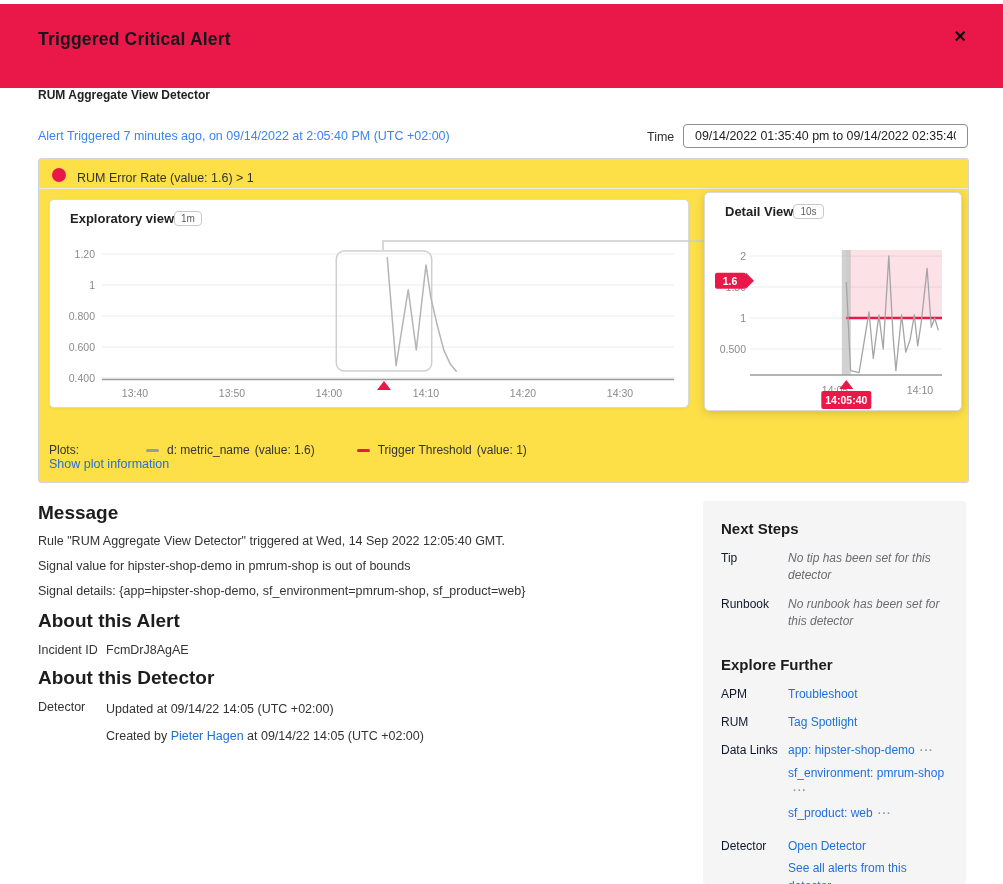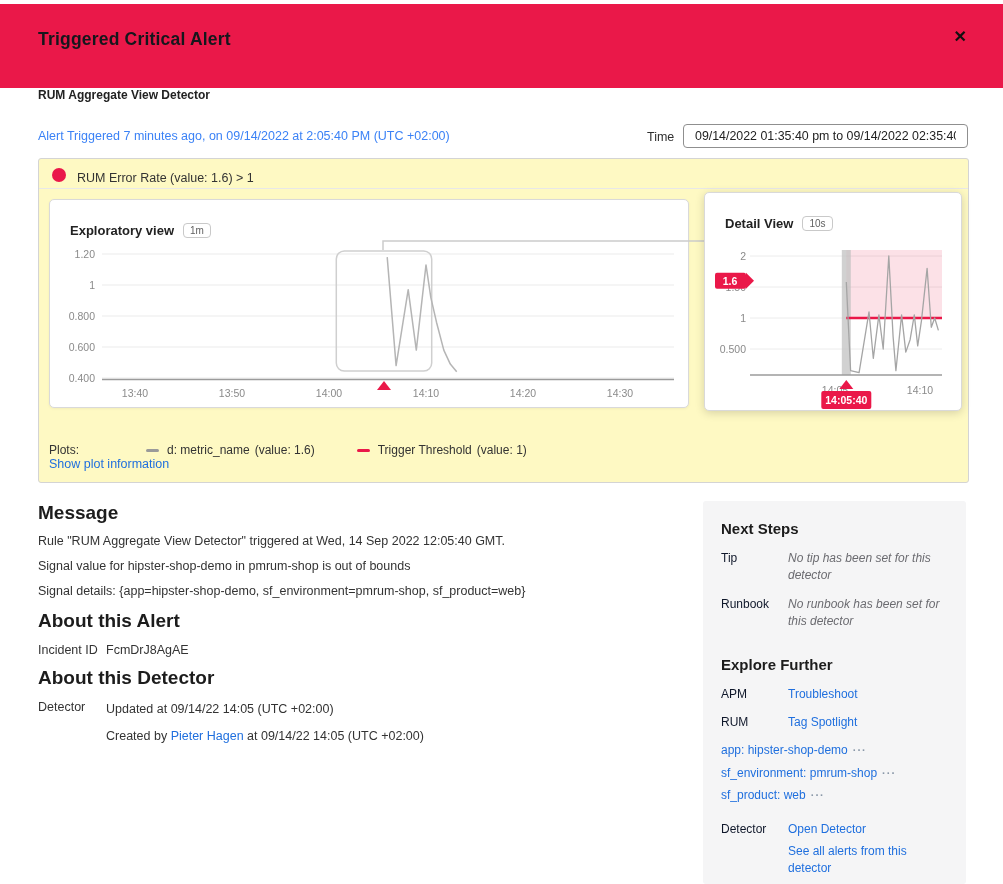--- a/index.html
+++ b/index.html
@@ -18,30 +18,30 @@
 
   
   .detector-title{left:38px;top:88px;font-size:12px;font-weight:700;color:#222;}
   .trigger-text{left:38px;top:129px;font-size:12.5px;color:#3b82f6;}
   .time-label{left:647px;top:130px;font-size:12.5px;color:#2f2f2f;}
   .time-input{left:683px;top:124px;width:285px;height:24px;border:1px solid #8f8f8f;border-radius:4px;
     font-size:12.4px;color:#222;padding:0 11px;box-sizing:border-box;background:#fff;
     font-family:"Liberation Sans","DejaVu Sans",sans-serif;}
 
   
-  .chart-card{left:38px;top:158px;width:929px;height:323px;border:1px solid #d4d4d4;border-radius:3px;background:#fef9c3;}
+  .chart-card{left:38px;top:158px;width:929px;height:323px;border:1px solid #d4d4d4;border-radius:3px;background:#fde047;}
   .alert-dot{left:13px;top:9px;width:14px;height:14px;border-radius:50%;background:#ea1849;}
   .alert-cond{left:38px;top:12px;font-size:12.5px;color:#333;}
   .card-divider{top:29px;left:0;width:100%;height:1px;background:#e8e8e8;}
 
   .panel{background:#fff;border:1px solid #d9d9d9;border-radius:5px;}
   .panel-explore{left:10px;top:40px;width:638px;height:207px;box-shadow:0 1px 3px rgba(0,0,0,.05);z-index:1;}
   .panel-detail{left:665px;top:33px;width:256px;height:217px;box-shadow:0 2px 10px rgba(0,0,0,.16);z-index:3;}
   .connector-svg{left:0;top:0;width:929px;height:323px;z-index:2;pointer-events:none;}
-  .panel-head{left:20px;top:23px;display:flex;align-items:center;gap:9px;}
+  .panel-head{left:20px;top:11px;display:flex;align-items:center;}
   .panel-title{font-size:13px;font-weight:700;color:#222;}
   .res-badge{border:1px solid #c9c9c9;border-radius:4px;font-size:10px;color:#5f5f5f;padding:1px 6px;background:#fff;}
   .chart-svg{left:0;top:0;}
   .chart-svg text{font-family:"Liberation Sans","DejaVu Sans",sans-serif;}
   text.tick{font-size:10.5px;fill:#8a8a8a;}
   text.flag{font-size:10.5px;font-weight:700;fill:#fff;}
 
   .legend-row{left:10px;top:284px;display:flex;align-items:center;font-size:12px;color:#333;gap:12px;}
   .legend-label{width:85px;}
   .legend-item{display:flex;align-items:center;margin-right:30px;text-align:right;}
@@ -216,20 +216,21 @@
   <h3 class="sb-h">Explore Further</h3>
   <div class="sb-row">
     <span class="sb-label">APM</span>
     <span class="sb-value"><a>Troubleshoot</a></span>
   </div>
   <div class="sb-row">
     <span class="sb-label">RUM</span>
     <span class="sb-value"><a>Tag Spotlight</a></span>
   </div>
   <div class="sb-row">
+    <span class="sb-label">Data Links</span>
     <span class="sb-value dl-stack">
       <div><a>app: hipster-shop-demo</a><span class="more-dots">···</span></div>
       <div><a>sf_environment: pmrum-shop</a><span class="more-dots">···</span></div>
       <div><a>sf_product: web</a><span class="more-dots">···</span></div>
     </span>
   </div>
   <div class="sb-row">
     <span class="sb-label">Detector</span>
     <span class="sb-value dl-stack">
       <div><a>Open Detector</a></div>

